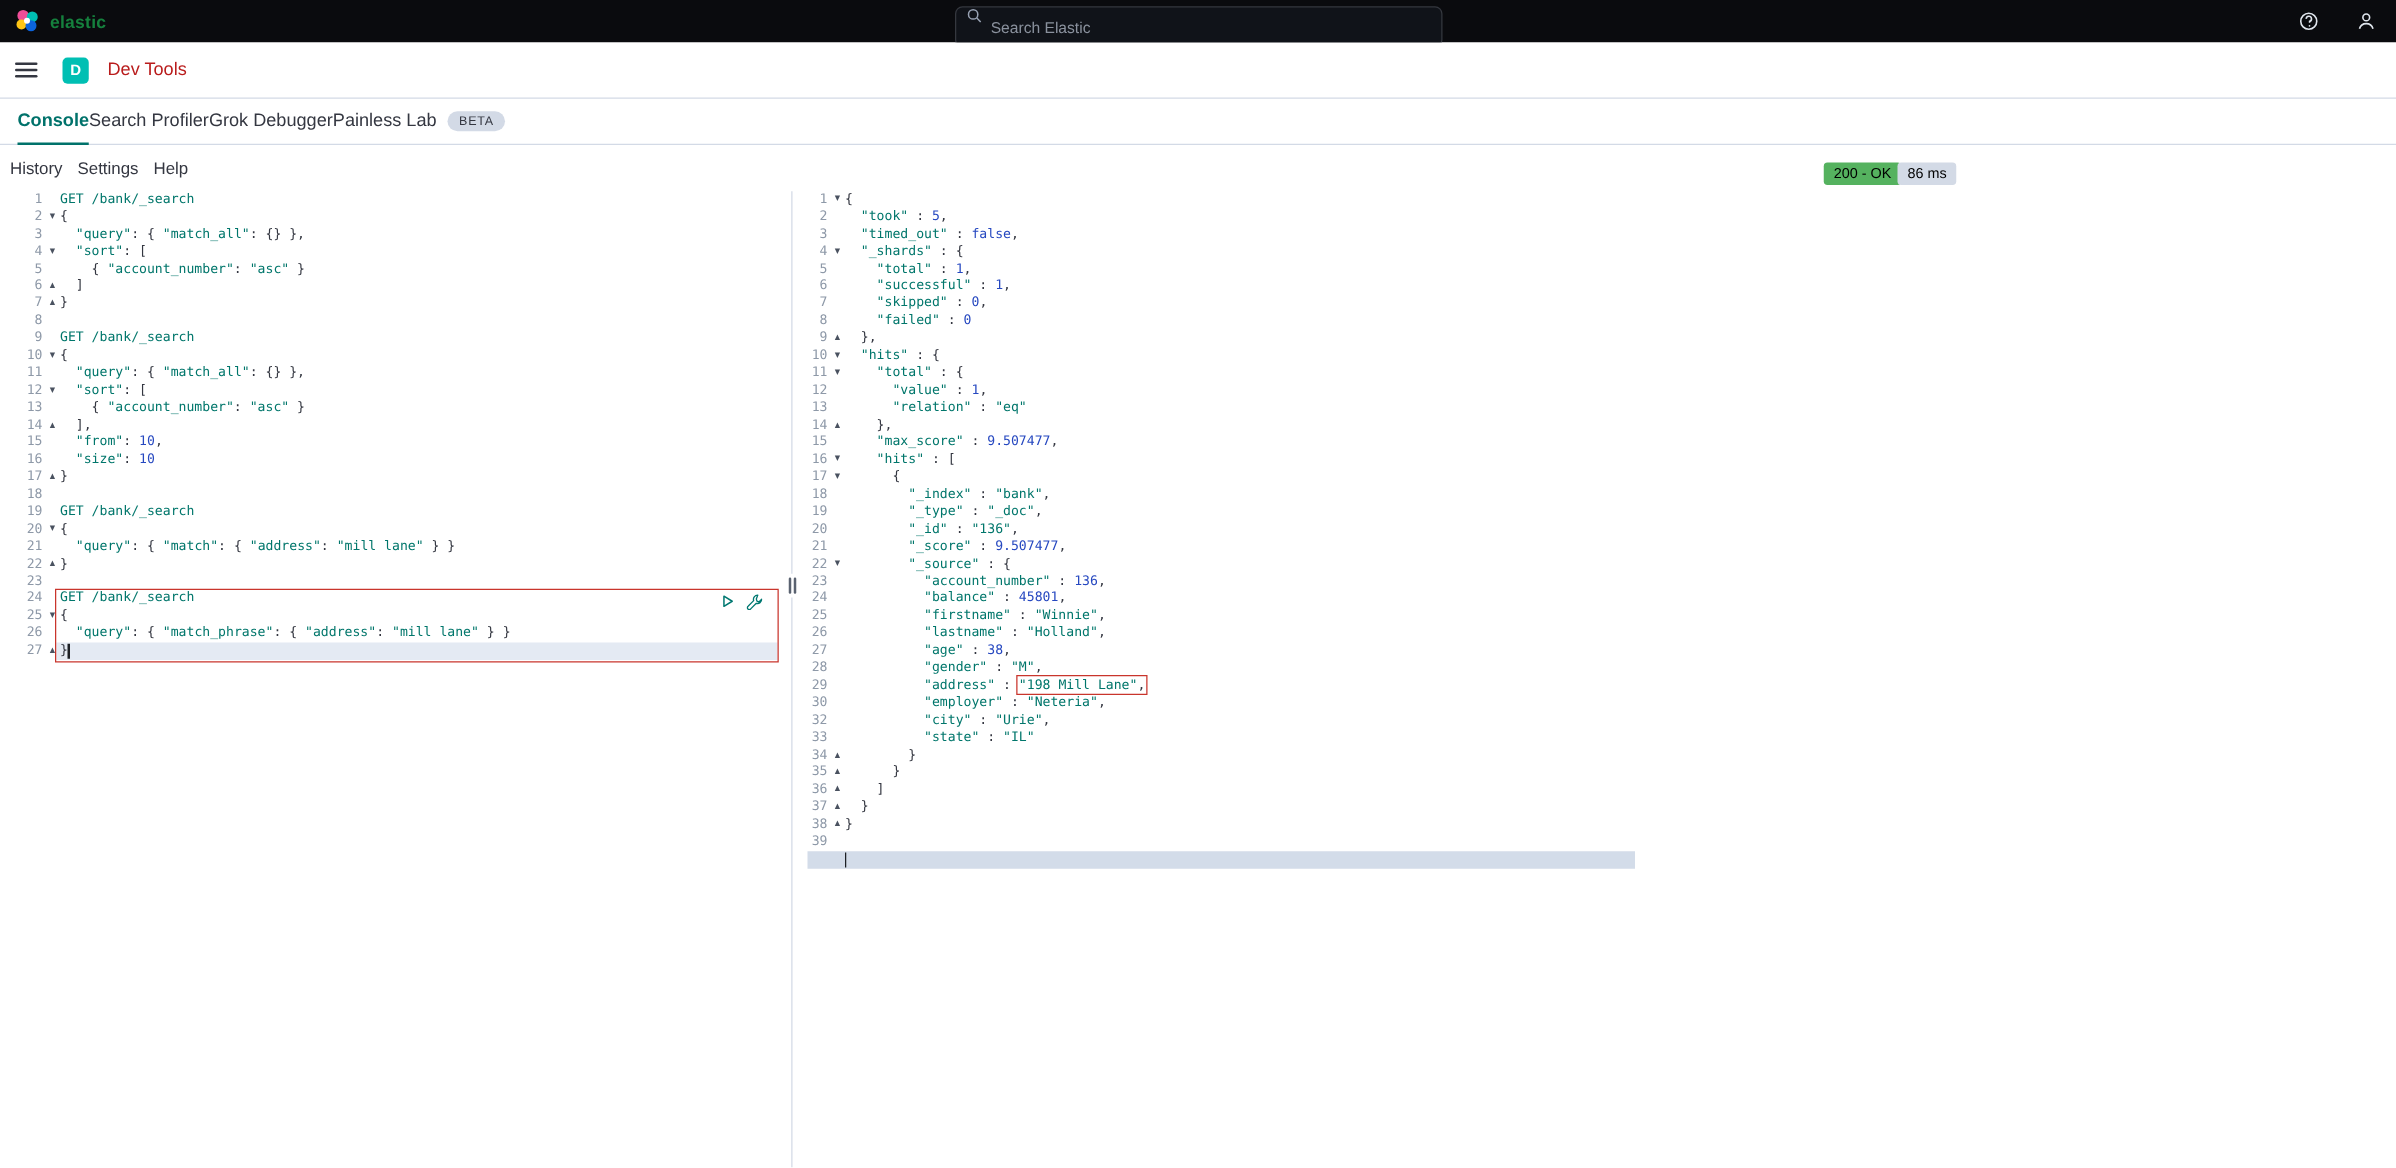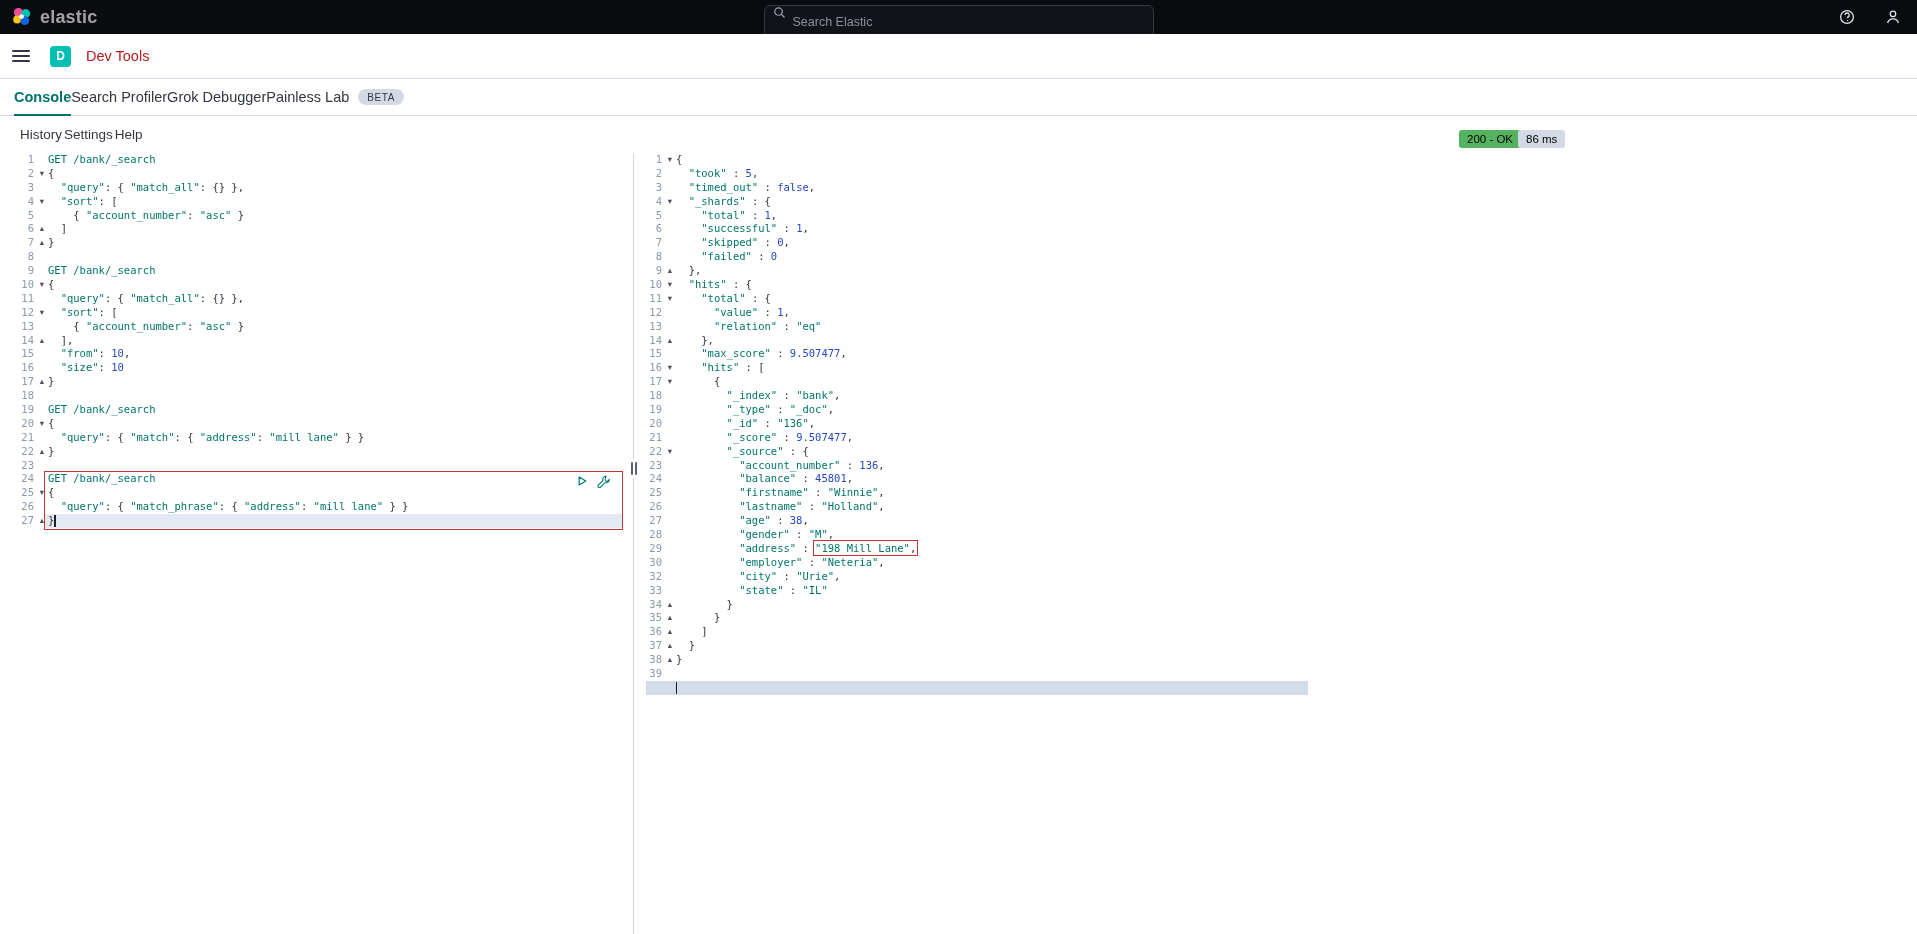--- a/index.html
+++ b/index.html
@@ -2,21 +2,21 @@
 <html style="--accent-teal: #00bfb3; --tab-active: #00726b; --status-ok-bg: #55b25f; --badge-gray-bg: #d3dae6; --code-green: #00766b; --code-blue: #2648c0; --annotation-red: #c9352c;"><head>
 <meta charset="utf-8">
 <style>
   *{box-sizing:border-box;margin:0;padding:0}
   html,body{width:1917px;height:934px;overflow:hidden}
   body{font-family:"Liberation Sans",sans-serif;background:#fff;position:relative;color:#343741}
 
   
   .topbar{position:absolute;top:0;left:0;width:100%;height:34px;background:#0a0b0e;display:flex;align-items:center}
   .logo{display:flex;align-items:center;gap:8px;margin-left:12px;cursor:pointer}
-  .brand{color:#a3a3a3;font-size:18px;font-weight:600;letter-spacing:.2px}
+  .brand{color:#15803d;font-size:14px;font-weight:600;letter-spacing:.2px}
   .searchbox{position:absolute;left:50%;transform:translateX(-50%);top:5px;width:390px;height:33px;background:#101319;border:1px solid #35383f;border-radius:6px;display:flex;padding:0 8px;gap:7px}
   .searchbox input{background:transparent;border:none;outline:none;color:#d4dae5;font-size:12.5px;width:100%;font-family:"Liberation Sans",sans-serif}
   .searchbox input::placeholder{color:#8a919d}
   .top-icons{position:absolute;right:16px;top:0;height:34px;display:flex;align-items:center;gap:30px}
   .top-icons span{cursor:pointer;display:flex}
 
   
   .navbar{position:absolute;top:34px;left:0;width:100%;height:45px;background:#fff;border-bottom:1px solid #d3dae6;display:flex;align-items:center}
   .menu-btn{margin-left:12px;width:18px;cursor:pointer}
   .menu-btn span{display:block;height:2px;background:#343741;margin:3px 0;border-radius:1px}
@@ -24,21 +24,21 @@
   .crumb{margin-left:15px;font-size:14.5px;color:#b91c1c;font-weight:500}
 
   
   .tabbar{position:absolute;top:79px;left:0;width:100%;height:37px;border-bottom:1px solid #d3dae6;display:flex;padding-left:14px;}
   .tab{height:100%;display:flex;align-items:center;gap:9px;font-size:14.5px;color:#343741;position:relative;cursor:pointer}
   .tab.active{color:var(--tab-active,#00726b);font-weight:600}
   .tab.active::after{content:"";position:absolute;bottom:-1px;left:0;right:0;height:2px;background:var(--tab-active,#00726b)}
   .beta{background:var(--badge-gray-bg,#d3dae6);color:#343741;font-size:10px;font-weight:400;letter-spacing:.6px;padding:2.5px 9px;border-radius:10px}
 
   
-  .console-toolbar{position:absolute;top:116px;left:0;width:100%;height:37px;display:flex;align-items:center;padding-left:20px;gap:2px}
+  .console-toolbar{position:absolute;top:116px;left:0;width:100%;height:37px;display:flex;align-items:center;padding-left:8px;gap:12px}
   .tool-link{font-size:13.5px;color:#343741;cursor:pointer}
   .badge{position:absolute;top:14px;height:18px;display:flex;align-items:center;padding:0 8px;border-radius:3px;font-size:11.5px;color:#000;white-space:nowrap}
   .badge.ok{left:1459px;background:var(--status-ok-bg,#55b25f)}
   .badge.ms{left:1518px;background:var(--badge-gray-bg,#d3dae6)}
 
   
   .editor-area{position:absolute;top:153px;left:0;right:0;bottom:0;background:#fff}
   .pane{position:absolute;top:0;height:100%}
   .pane-left{left:0;width:631px}
   .pane-right{left:640px;width:700px}

